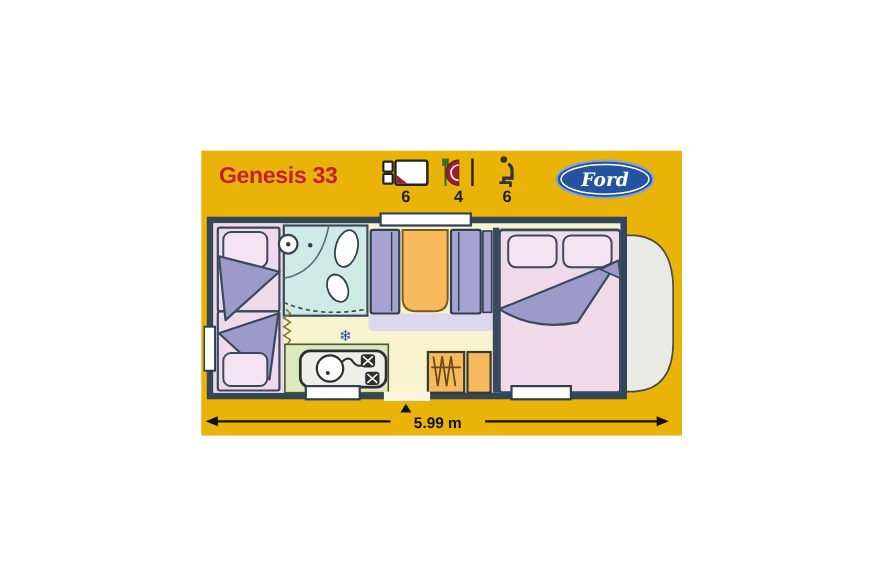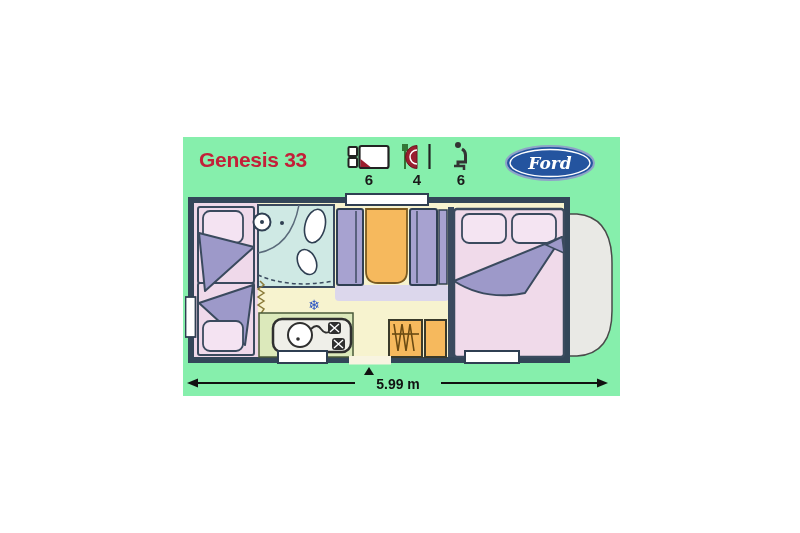--- a/index.html
+++ b/index.html
@@ -1,18 +1,18 @@
 <!DOCTYPE html>
 <html><head>
 <meta charset="utf-8">
 <style>
   html,body{margin:0;padding:0;}
   .page{position:relative;width:800px;height:533px;background:#ffffff;overflow:hidden;
         font-family:"Liberation Sans", sans-serif;}
-  .panel{position:absolute;left:183px;top:137px;width:437px;height:259px;background:#86efac;}
+  .panel{position:absolute;left:183px;top:137px;width:437px;height:259px;background:#eab308;}
   .model-title{position:absolute;left:16px;top:11px;font-size:21px;font-weight:700;
         color:#c32038;letter-spacing:-0.3px;}
   .spec{position:absolute;display:flex;flex-direction:column;align-items:center;gap:1px;}
   .spec-num{font-size:15px;font-weight:700;color:#1a1a1a;line-height:16px;}
   .ford{position:absolute;left:321px;top:6px;}
   .plan-svg{position:absolute;left:2px;top:56px;}
 </style>
 </head>
 <body>
 

